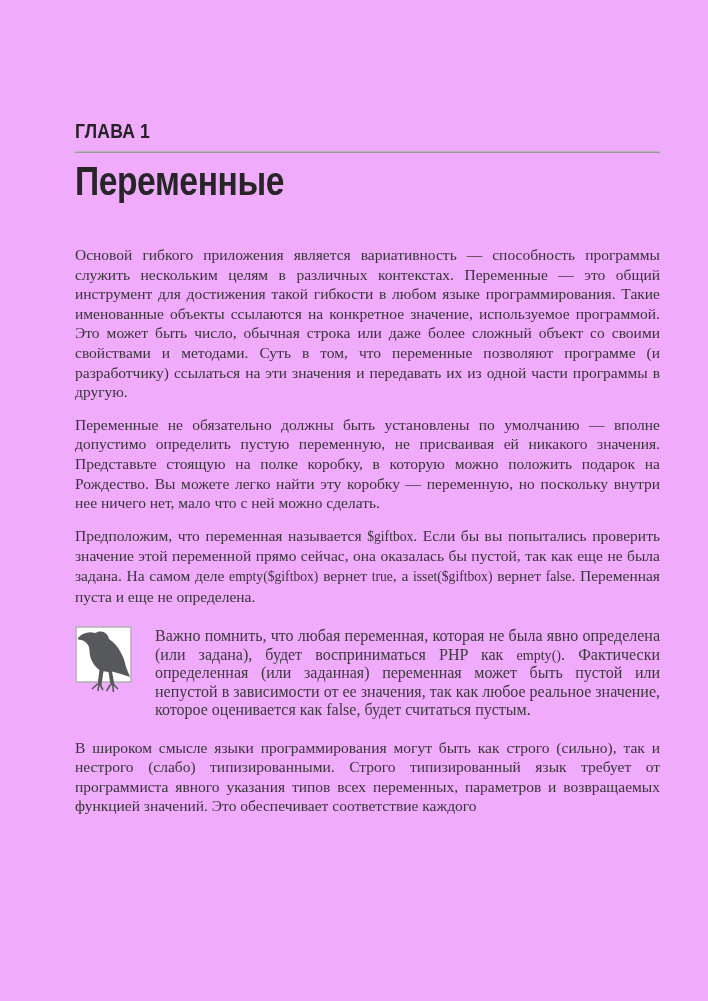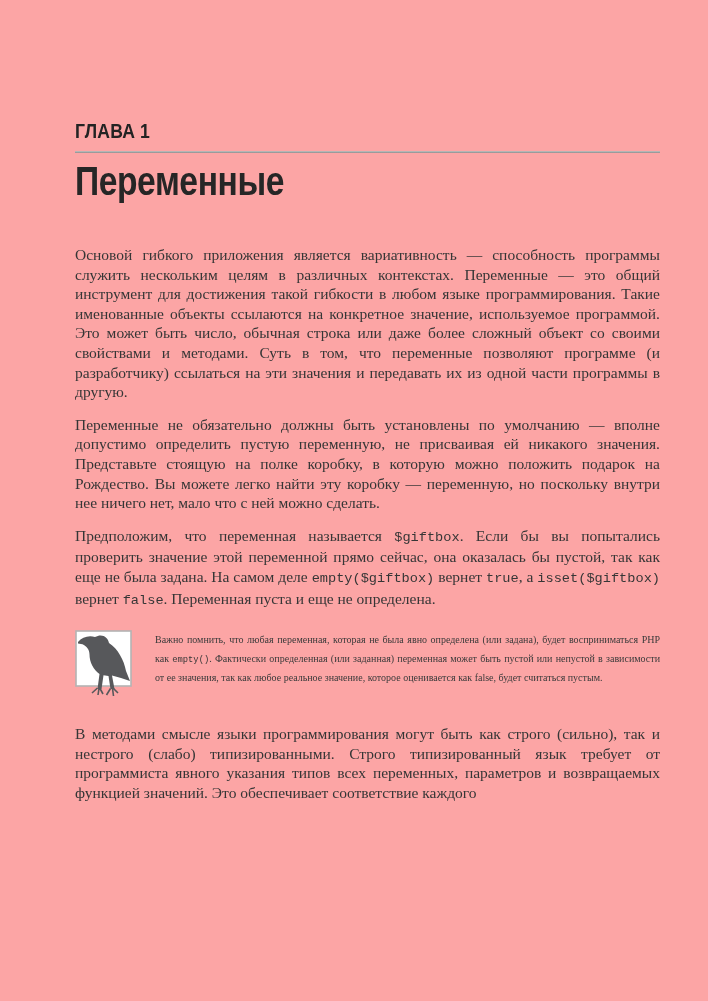--- a/index.html
+++ b/index.html
@@ -6,21 +6,21 @@
   html, body { background: #ffffff; }
   body {
     width: 708px;
     height: 1001px;
     font-family: "Liberation Serif", serif;
     overflow: hidden;
   }
   .page {
     width: 708px;
     height: 1001px;
-    background: #fca5a5;
+    background: #f0abfc;
     padding: 121px 48px 0 75px;
   }
   
   .chapter-label {
     font-family: "Liberation Sans", sans-serif;
     font-weight: 700;
     font-size: 20px;
     line-height: 1;
     letter-spacing: 0.2px;
     color: #232323;
@@ -50,39 +50,39 @@
   .para {
     font-size: 15.5px;
     line-height: 19.6px;
     color: #363636;
     text-align: justify;
     hyphens: auto;
     -webkit-hyphens: auto;
     margin-bottom: 13px;
   }
   .code {
-    font-family: Liberation Mono, monospace;
+    font-family: Liberation Serif, serif;
     font-size: 0.88em;
     color: #363636;
     white-space: nowrap;
   }
   
   .note {
     display: flex;
     align-items: flex-start;
     margin: 20px 0 18px 0;
   }
   .note-icon-wrap {
     flex: 0 0 58px;
     width: 58px;
     margin-right: 22px;
   }
   .note-text {
     flex: 1;
-    font-size: 10px;
+    font-size: 16px;
     line-height: 18.5px;
     color: #3a3a3a;
     text-align: justify;
     hyphens: auto;
     -webkit-hyphens: auto;
     padding-top: 1px;
   }
 </style>
 </head>
 <body>
@@ -113,15 +113,15 @@
           L26.5 59 L22.5 59 L24.5 44
           C18.5 40 14.5 32 14.5 24.5
           C14.5 19.5 11.5 16 7.5 14.2
           L3 13.4
           Z"></path>
         <path fill="none" stroke="#57585b" stroke-width="1.6" d="M22.5 58 L17 63 M24 58.5 L23 65 M25 58.5 L28 64 M35.5 58.5 L31.5 65 M37.5 58.5 L38.5 66 M38.5 58.5 L43 63"></path>
       </svg>
     </div>
     <div class="note-text">Важно помнить, что любая переменная, которая не была явно определена (или задана), будет восприниматься PHP как <code class="code">empty()</code>. Фактически определенная (или заданная) переменная может быть пустой или непустой в зависимости от ее значения, так как любое реальное значение, которое оценивается как false, будет считаться пустым.</div>
   </div>
-      <p class="para">В методами смысле языки программирования могут быть как строго (сильно), так и нестрого (слабо) типизированными. Строго типизированный язык требует от программиста явного указания типов всех переменных, параметров и возвращаемых функцией значений. Это обеспечивает соответствие каждого</p>
+      <p class="para">В широком смысле языки программирования могут быть как строго (сильно), так и нестрого (слабо) типизированными. Строго типизированный язык требует от программиста явного указания типов всех переменных, параметров и возвращаемых функцией значений. Это обеспечивает соответствие каждого</p>
     </section>
 </main>
 
 </body></html>

